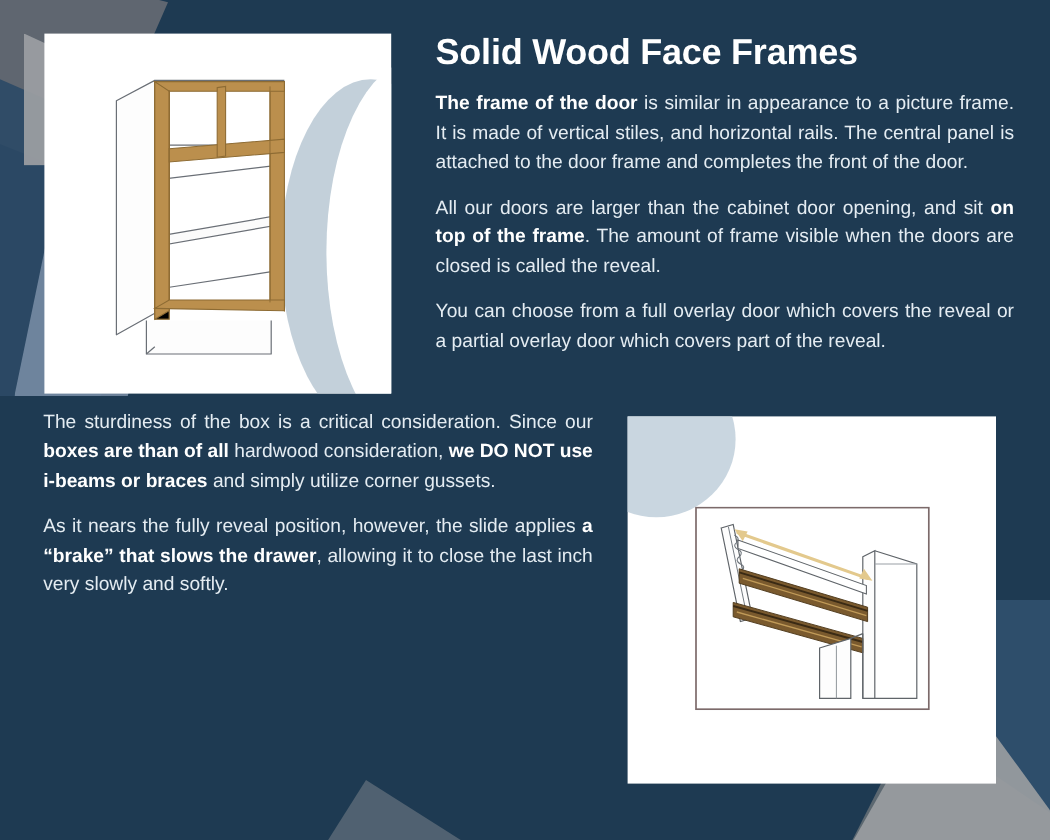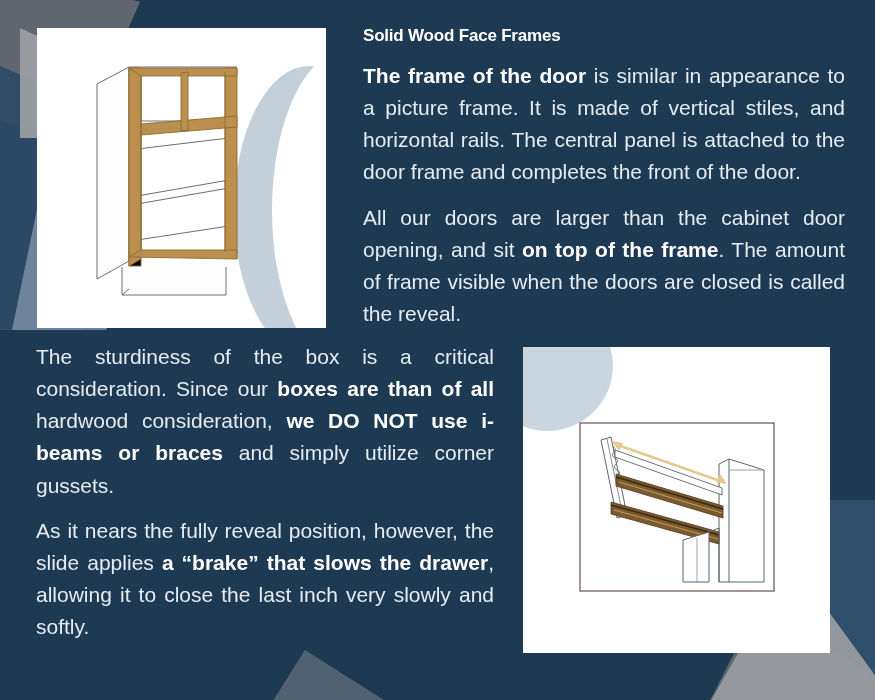--- a/index.html
+++ b/index.html
@@ -163,33 +163,33 @@
     width: 482px;
   }
   #block-glides {
     left: 36px;
     top: 341px;
     width: 458px;
   }
 
   h2.section-heading {
     margin: 0 0 14px 0;
-    font-size: 17px;
+    font-size: 30px;
     line-height: 1.18;
     font-weight: 700;
     color: #ffffff;
     letter-spacing: -0.2px;
   }
   #block-glides h2.section-heading {
     margin-bottom: 15px;
   }
 
   p.body-text {
     margin: 0 0 13px 0;
-    font-size: 21px;
+    font-size: 16px;
     line-height: 1.53;
     color: #e4ecf2;
     text-align: justify;
   }
   p.body-text:last-child {
     margin-bottom: 0;
   }
   p.body-text b {
     font-weight: 700;
     color: #ffffff;
@@ -286,20 +286,21 @@
         <path d="M136 18 L136 198"></path>
       </g>
     </svg>
   </div>
 
   <div class="text-block" id="block-face-frames">
     <h2 class="section-heading">Solid Wood Face Frames</h2>
     <div>
         <p class="body-text"><b>The frame of the door</b><span> is similar in appearance to a picture frame. It is made of vertical stiles, and horizontal rails. The central panel is attached to the door frame and completes the front of the door.</span></p>
         <p class="body-text"><span>All our doors are larger than the cabinet door opening, and sit </span><b>on top of the frame</b><span>. The amount of frame visible when the doors are closed is called the reveal.</span></p>
+        <p class="body-text"><span>You can choose from a full overlay door which covers the reveal or a partial overlay door which covers part of the reveal.</span></p>
       </div>
   </div>
 
   <div class="text-block" id="block-glides">
     <div>
         <p class="body-text"><span>The sturdiness of the box is a critical consideration. Since our </span><b>boxes are than of all</b><span> hardwood consideration, </span><b>we DO NOT use i-beams or braces</b><span> and simply utilize corner gussets.</span></p>
         <p class="body-text"><span>As it nears the fully reveal position, however, the slide applies </span><b>a “brake” that slows the drawer</b><span>, allowing it to close the last inch very slowly and softly.</span></p>
       </div>
   </div>
 

